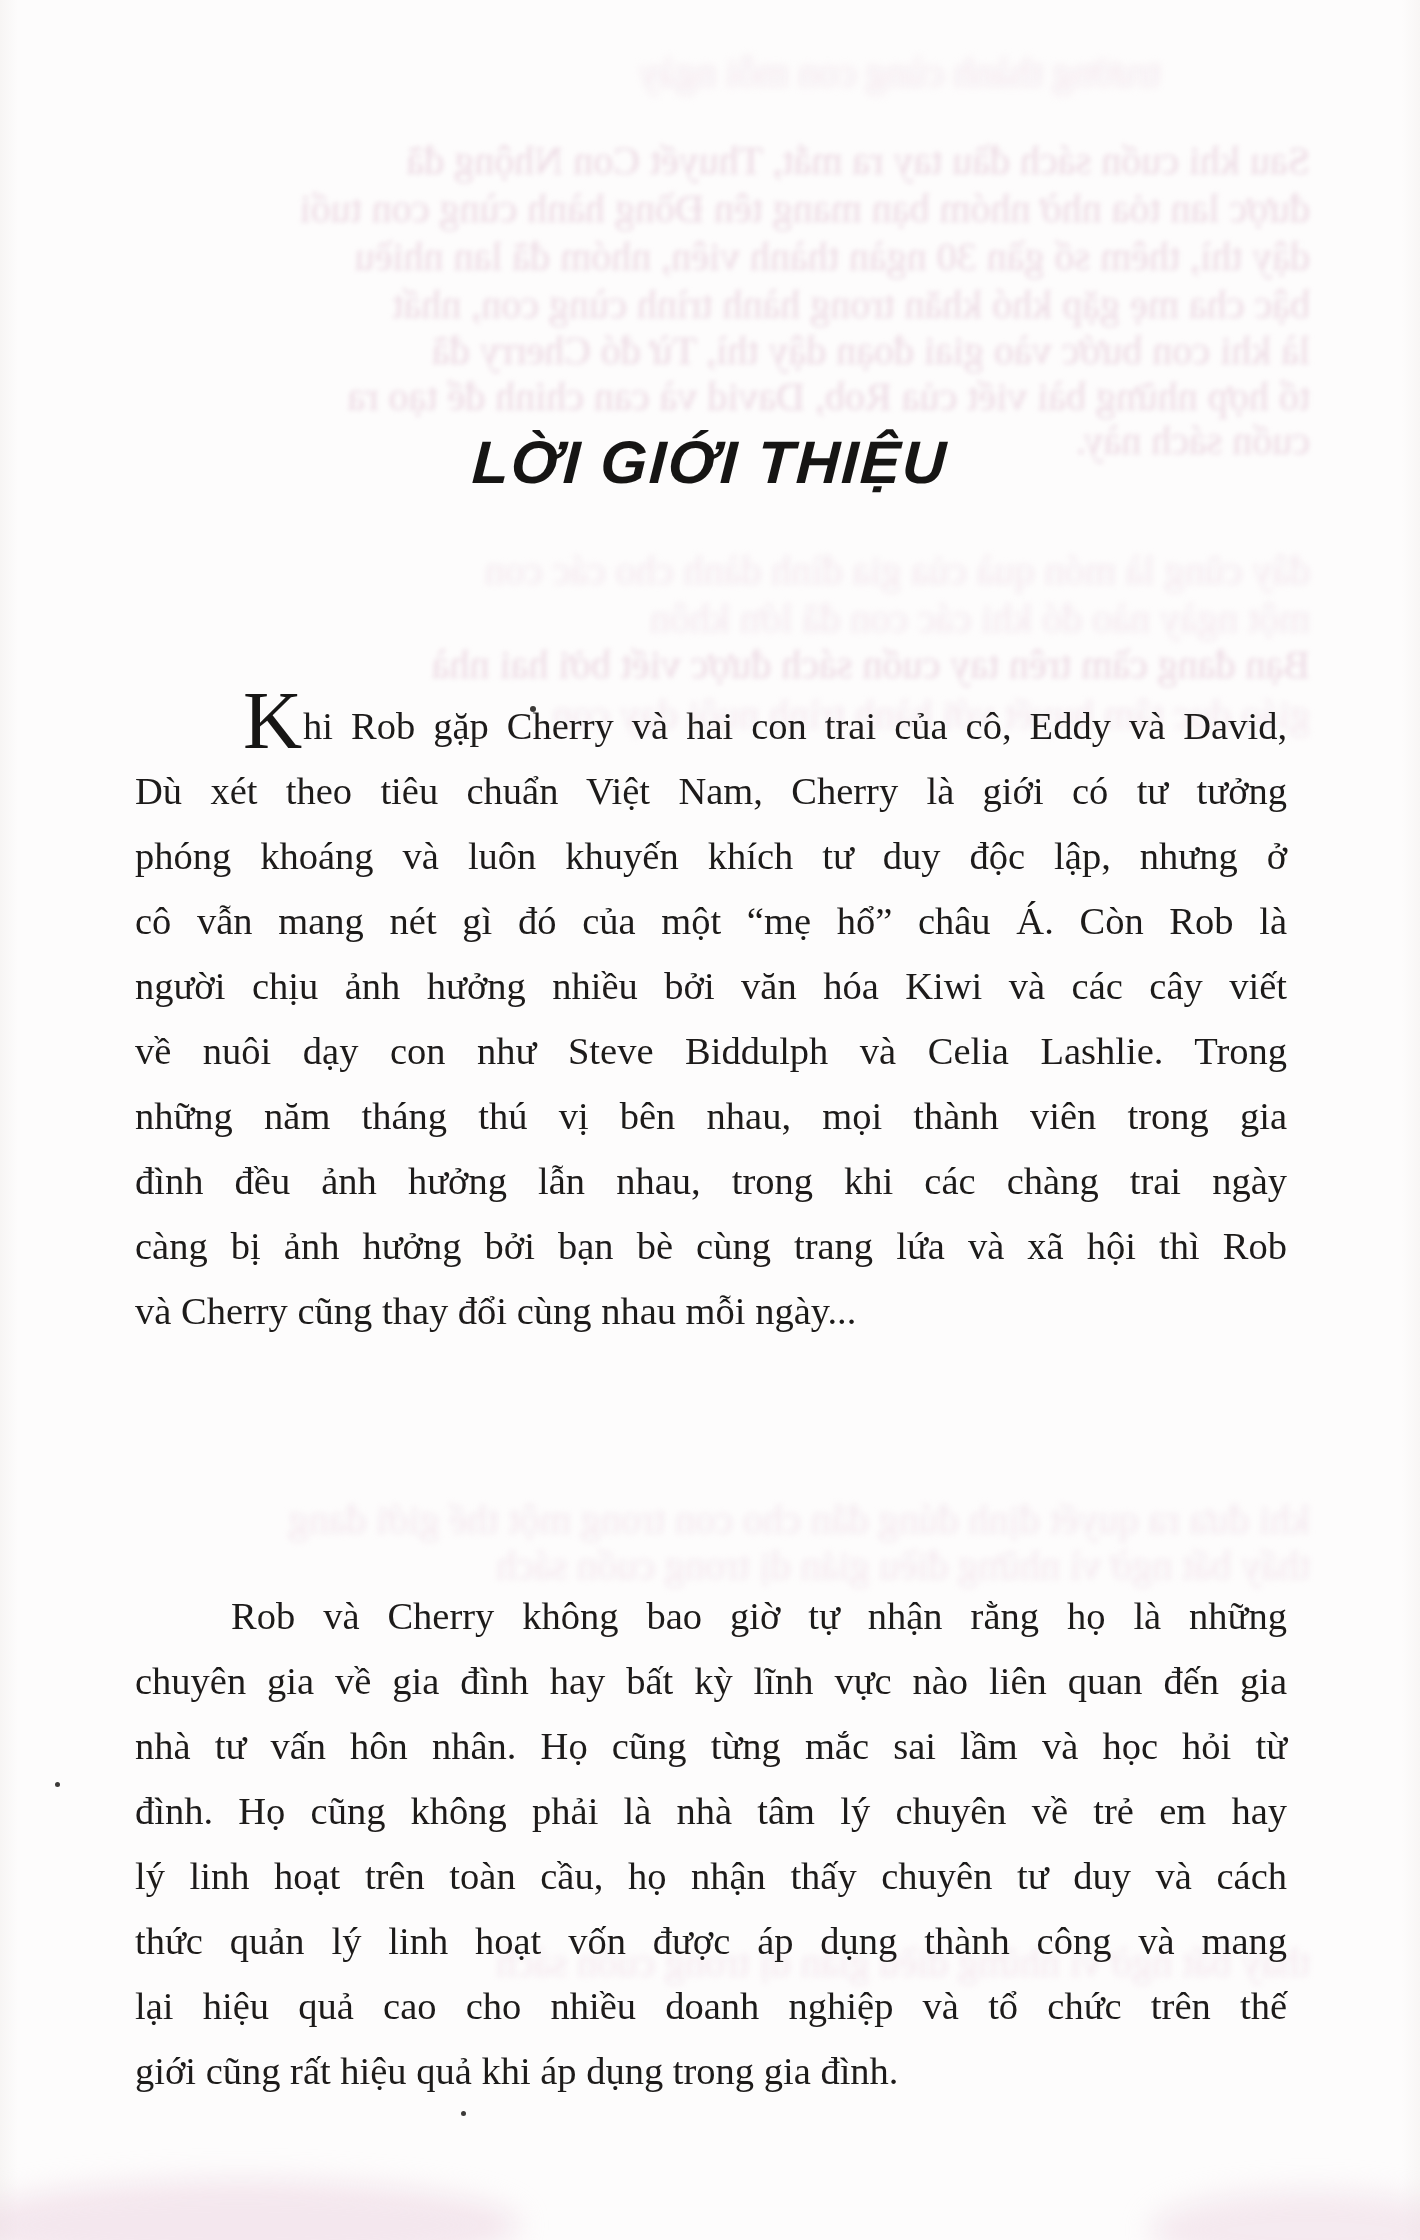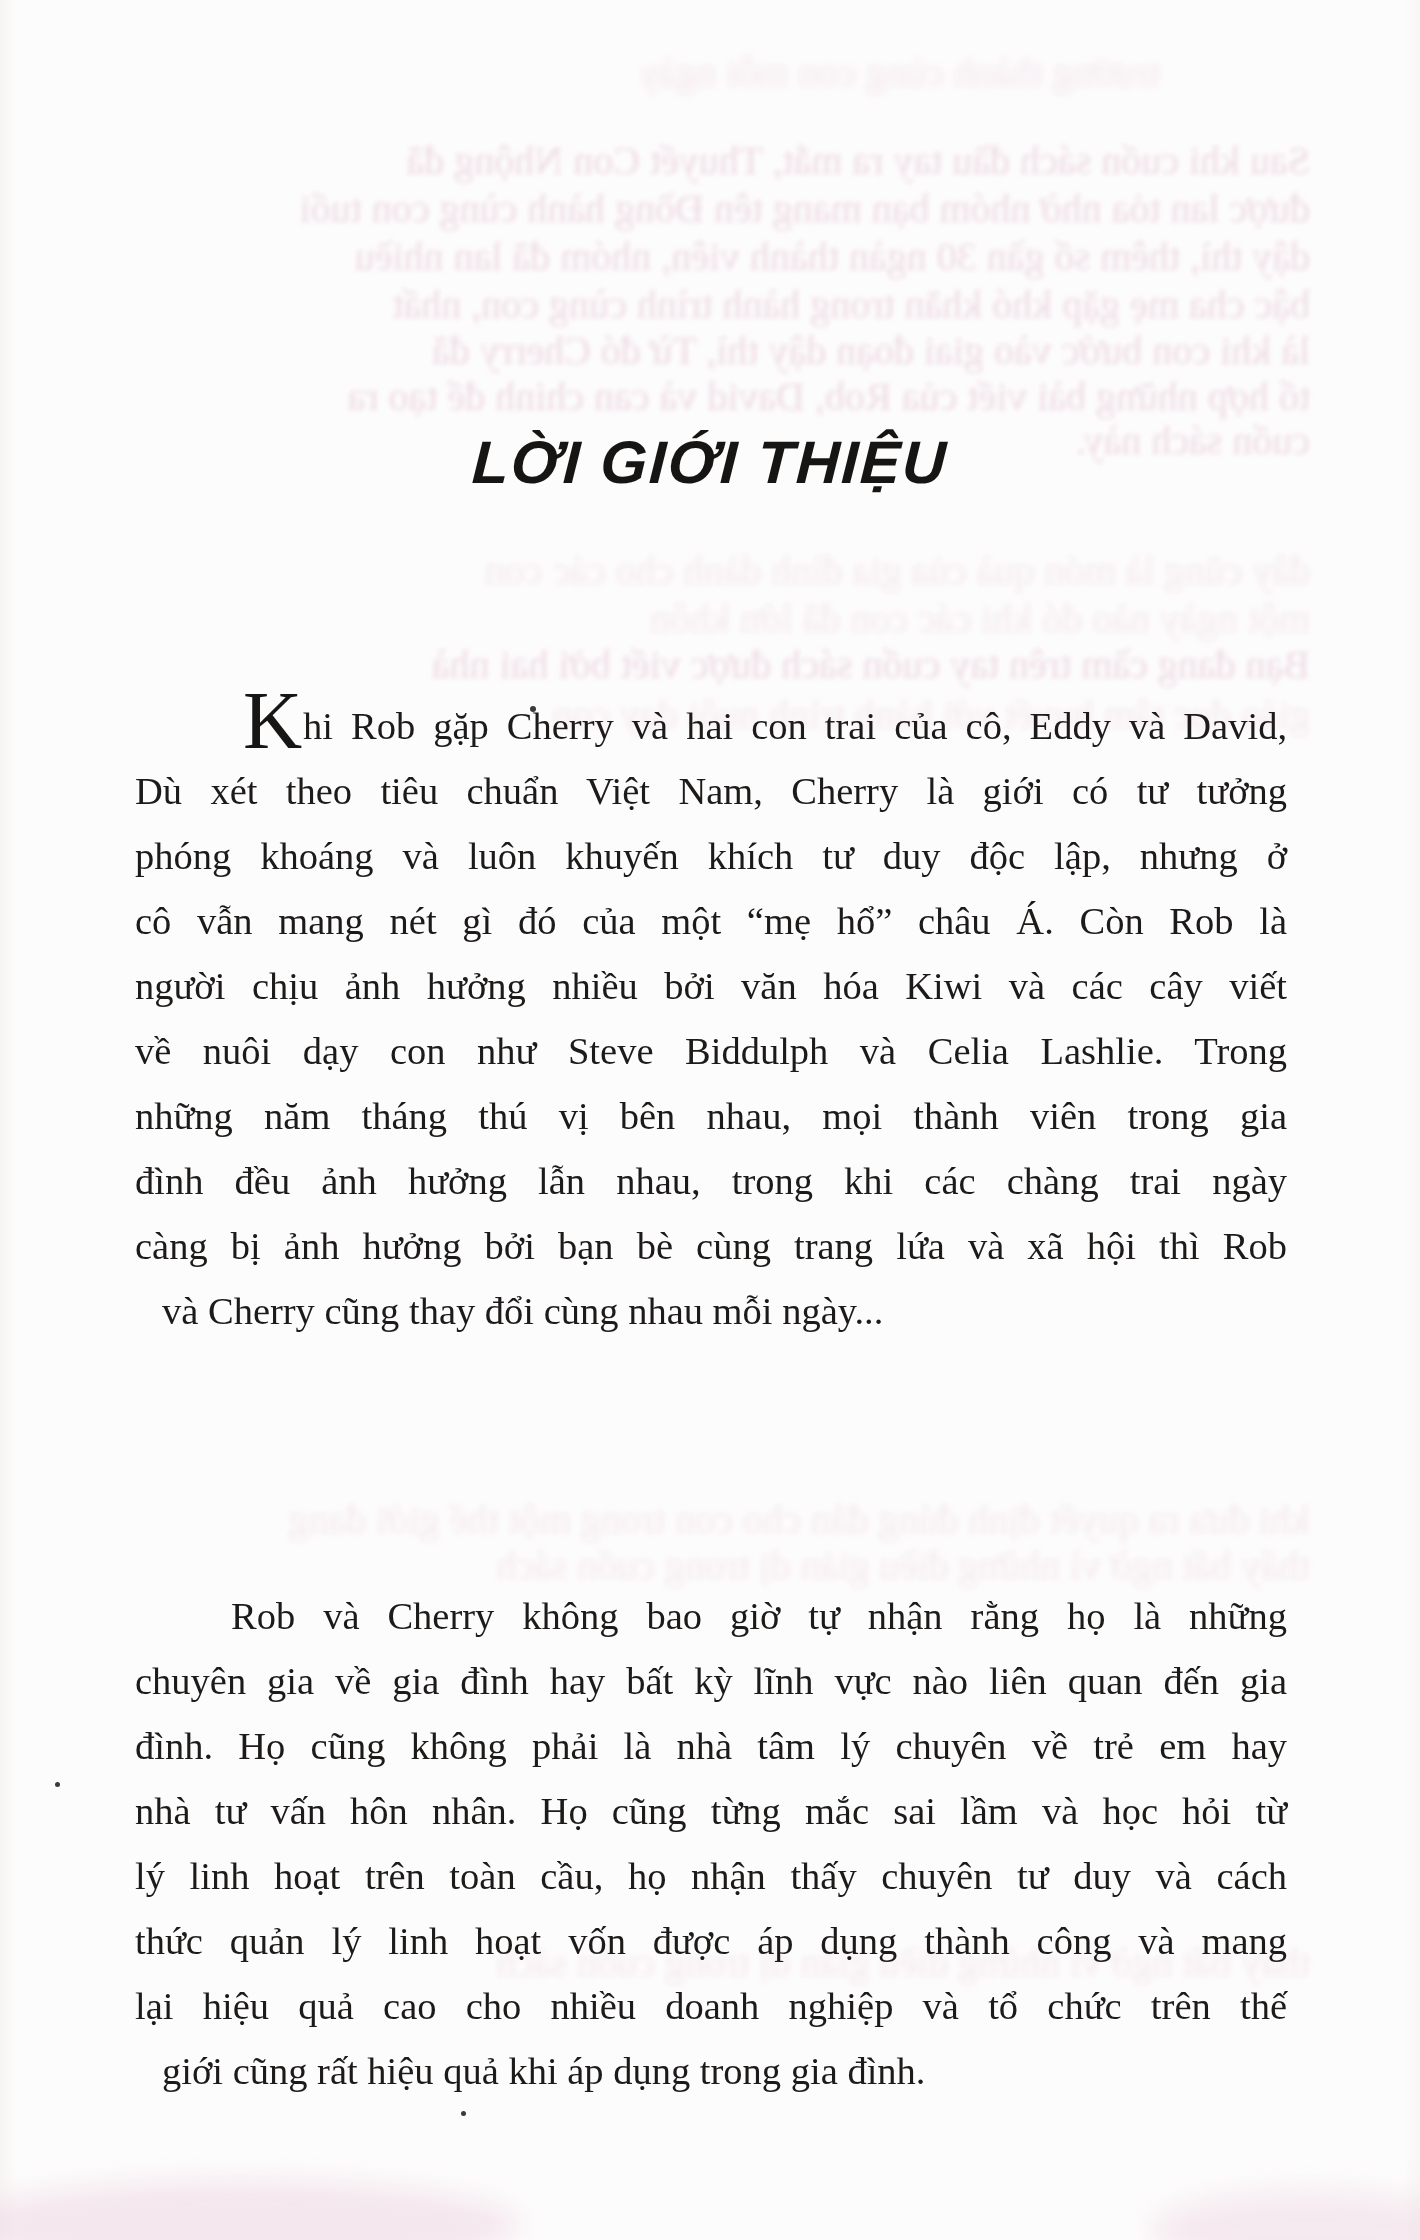--- a/index.html
+++ b/index.html
@@ -46,21 +46,21 @@
   
   .para{
     position:absolute;left:135px;width:1152px;
     font-size:38.5px;line-height:65px;
     color:#1d1b1a;
   }
   .tline{
     text-align:justify;text-align-last:justify;
     height:65px;
   }
-  .tline.last{text-align-last:left;margin-left:27px;}
+  .tline.last{text-align-last:left;}
   .para1{top:694px;}
   .para2{top:1584px;}
   .para1 .tline.first{padding-left:168px;position:relative;}
   .para2 .tline.first{padding-left:96px;}
   .dropcap{
     position:absolute;left:108px;top:-14px;
     font-size:82px;line-height:82px;font-weight:400;
     color:#171615;
   }
 </style>
@@ -108,21 +108,21 @@
     <div class="tline">về nuôi dạy con như Steve Biddulph và Celia Lashlie. Trong</div>
     <div class="tline">những năm tháng thú vị bên nhau, mọi thành viên trong gia</div>
     <div class="tline">đình đều ảnh hưởng lẫn nhau, trong khi các chàng trai ngày</div>
     <div class="tline">càng bị ảnh hưởng bởi bạn bè cùng trang lứa và xã hội thì Rob</div>
     <div class="tline last">và Cherry cũng thay đổi cùng nhau mỗi ngày...</div>
   </div>
 
   <div class="para para2">
     <div class="tline first">Rob và Cherry không bao giờ tự nhận rằng họ là những</div>
     <div class="tline">chuyên gia về gia đình hay bất kỳ lĩnh vực nào liên quan đến gia</div>
+    <div class="tline">nhà tư vấn hôn nhân. Họ cũng từng mắc sai lầm và học hỏi từ</div>
     <div class="tline">đình. Họ cũng không phải là nhà tâm lý chuyên về trẻ em hay</div>
-    <div class="tline">nhà tư vấn hôn nhân. Họ cũng từng mắc sai lầm và học hỏi từ</div>
     <div class="tline">lý linh hoạt trên toàn cầu, họ nhận thấy chuyên tư duy và cách</div>
     <div class="tline">thức quản lý linh hoạt vốn được áp dụng thành công và mang</div>
     <div class="tline">lại hiệu quả cao cho nhiều doanh nghiệp và tổ chức trên thế</div>
     <div class="tline last">giới cũng rất hiệu quả khi áp dụng trong gia đình.</div>
   </div>
 
 </div>
 
 </body></html>

